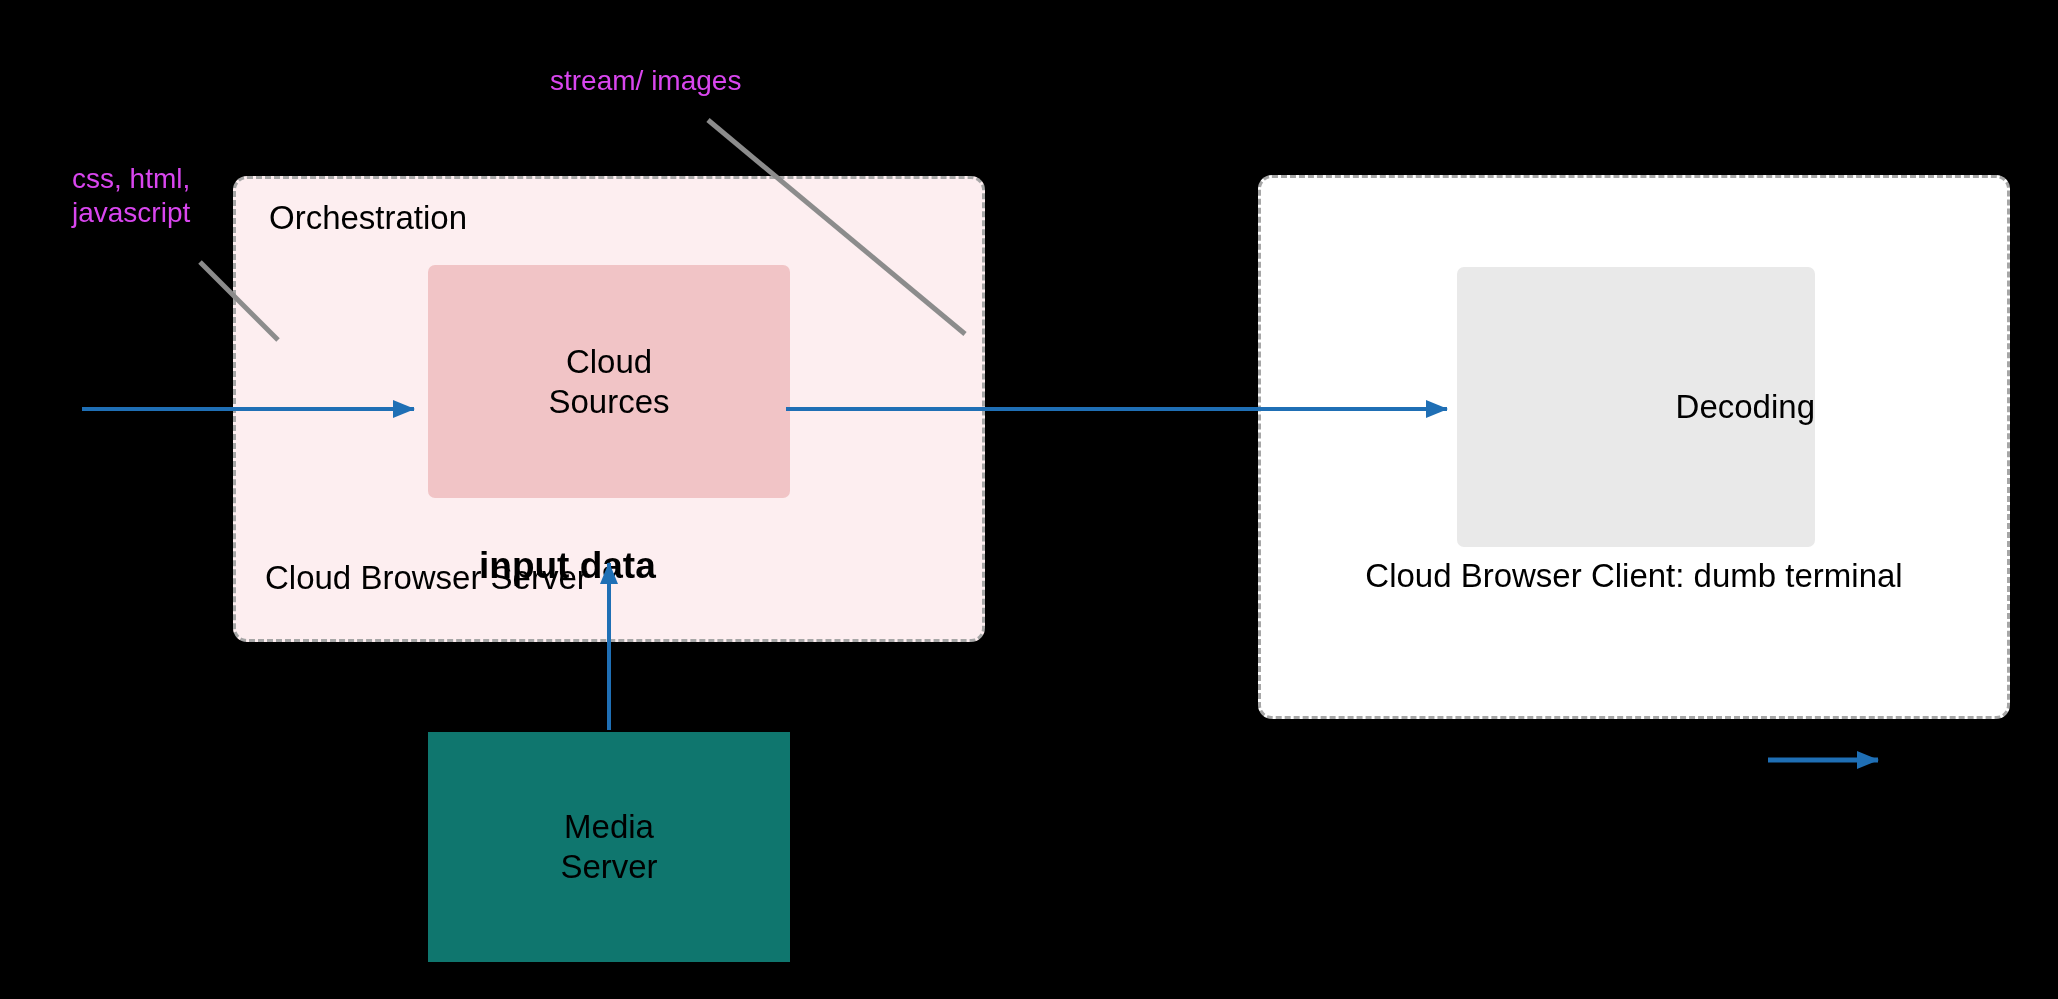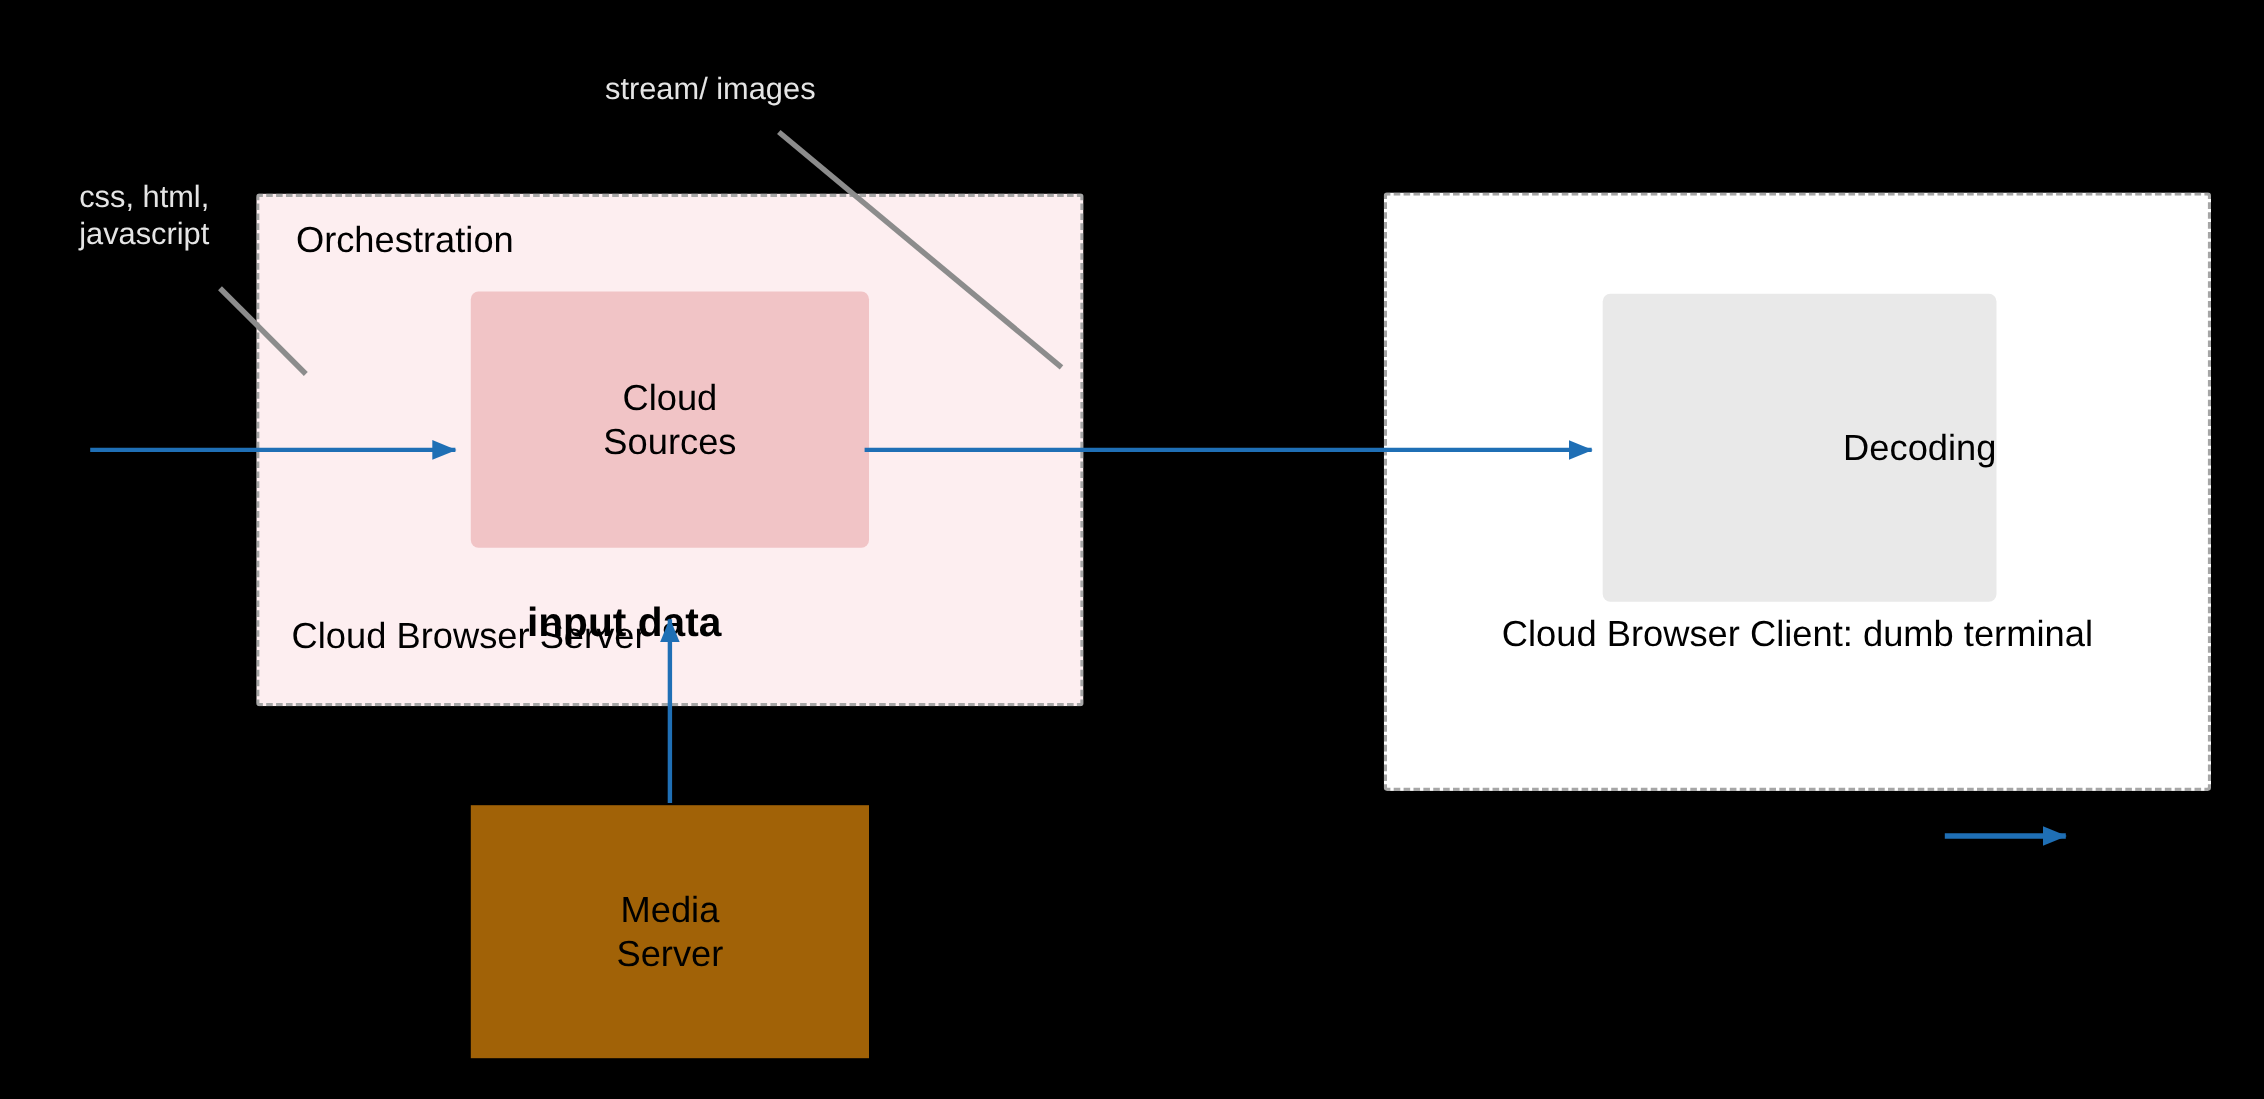--- a/index.html
+++ b/index.html
@@ -21,21 +21,21 @@
     width: 2058px;
     height: 999px;
     background: #000000;
   }
 
   
   .zone {
     position: absolute;
     box-sizing: border-box;
     border: 3px dashed #a6a6a6;
-    border-radius: 3px;
+    border-radius: 14px;
     overflow: hidden;
   }
   #server-zone {
     left: 233px; top: 176px;
     width: 752px; height: 466px;
     background: #fdeef0;
   }
   #client-zone {
     left: 1258px; top: 175px;
     width: 752px; height: 544px;
@@ -79,39 +79,39 @@
   #decoding-node {
     left: 1457px; top: 267px;
     width: 358px; height: 280px;
     background: #e9e9e9;
     border-radius: 7px;
     justify-content: flex-end;
   }
   #media-sources-node {
     left: 428px; top: 732px;
     width: 362px; height: 230px;
-    background: #a16207;
+    background: #0f766e;
     border-radius: 0px;
   }
 
   
   .edge-label {
     position: absolute;
     color: #000000;
     font-size: 37px;
     line-height: 36px;
     white-space: nowrap;
     font-weight: bold;
   }
   #input-data-label  { left: 243px; top: 369px; }
 
   
   .annotation {
     position: absolute;
-    color: #e5e5e5;
+    color: #d946ef;
     font-size: 28px;
     line-height: 34px;
     white-space: pre-line;
   }
   #css-html-js-annotation { left: 72px; top: 162px; }
   #stream-images-annotation { left: 550px; top: 64px; }
 
   
   #overlay {
     position: absolute;

